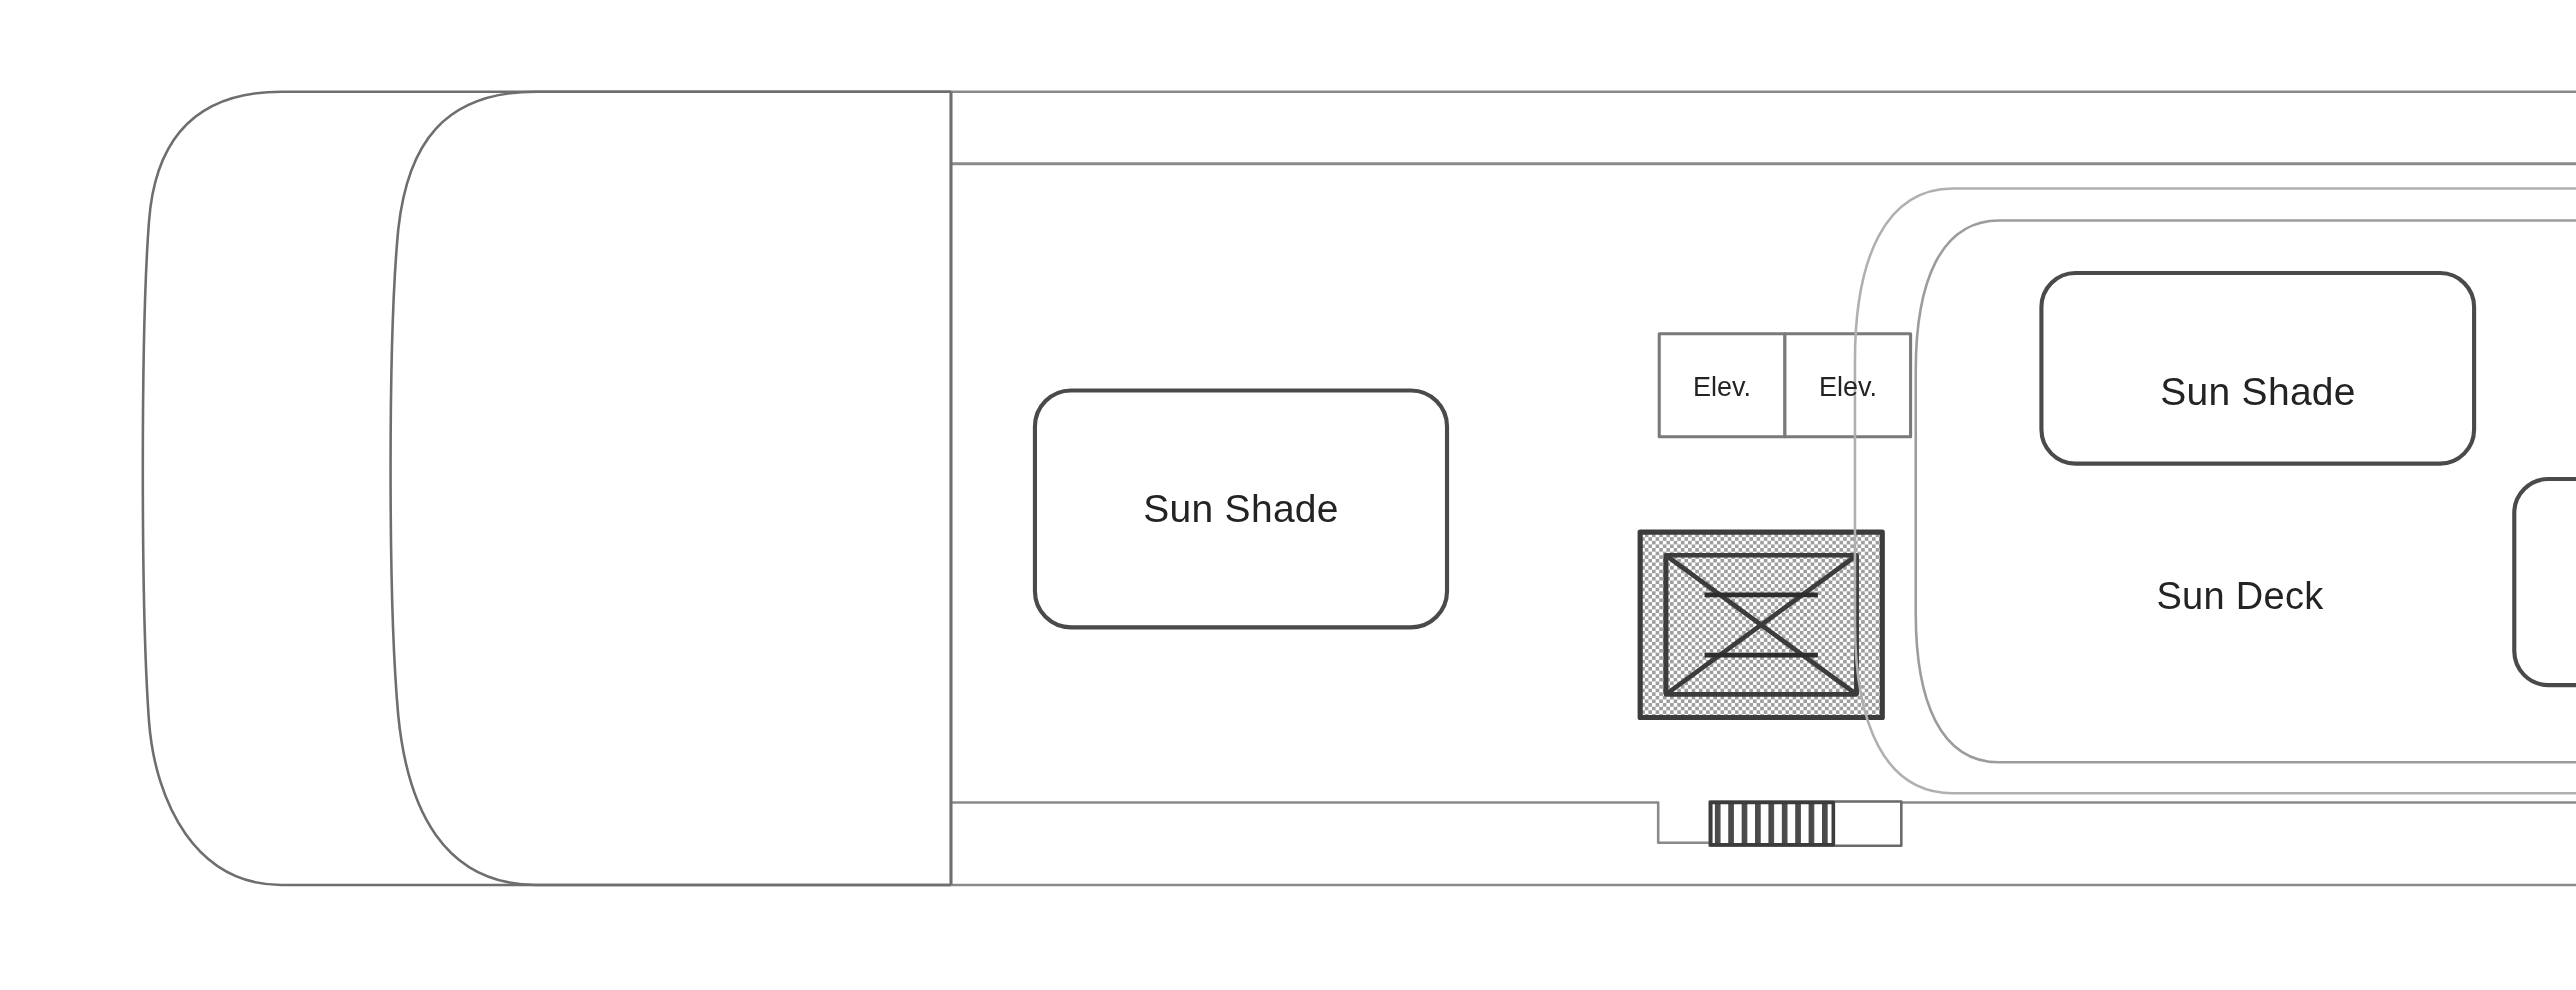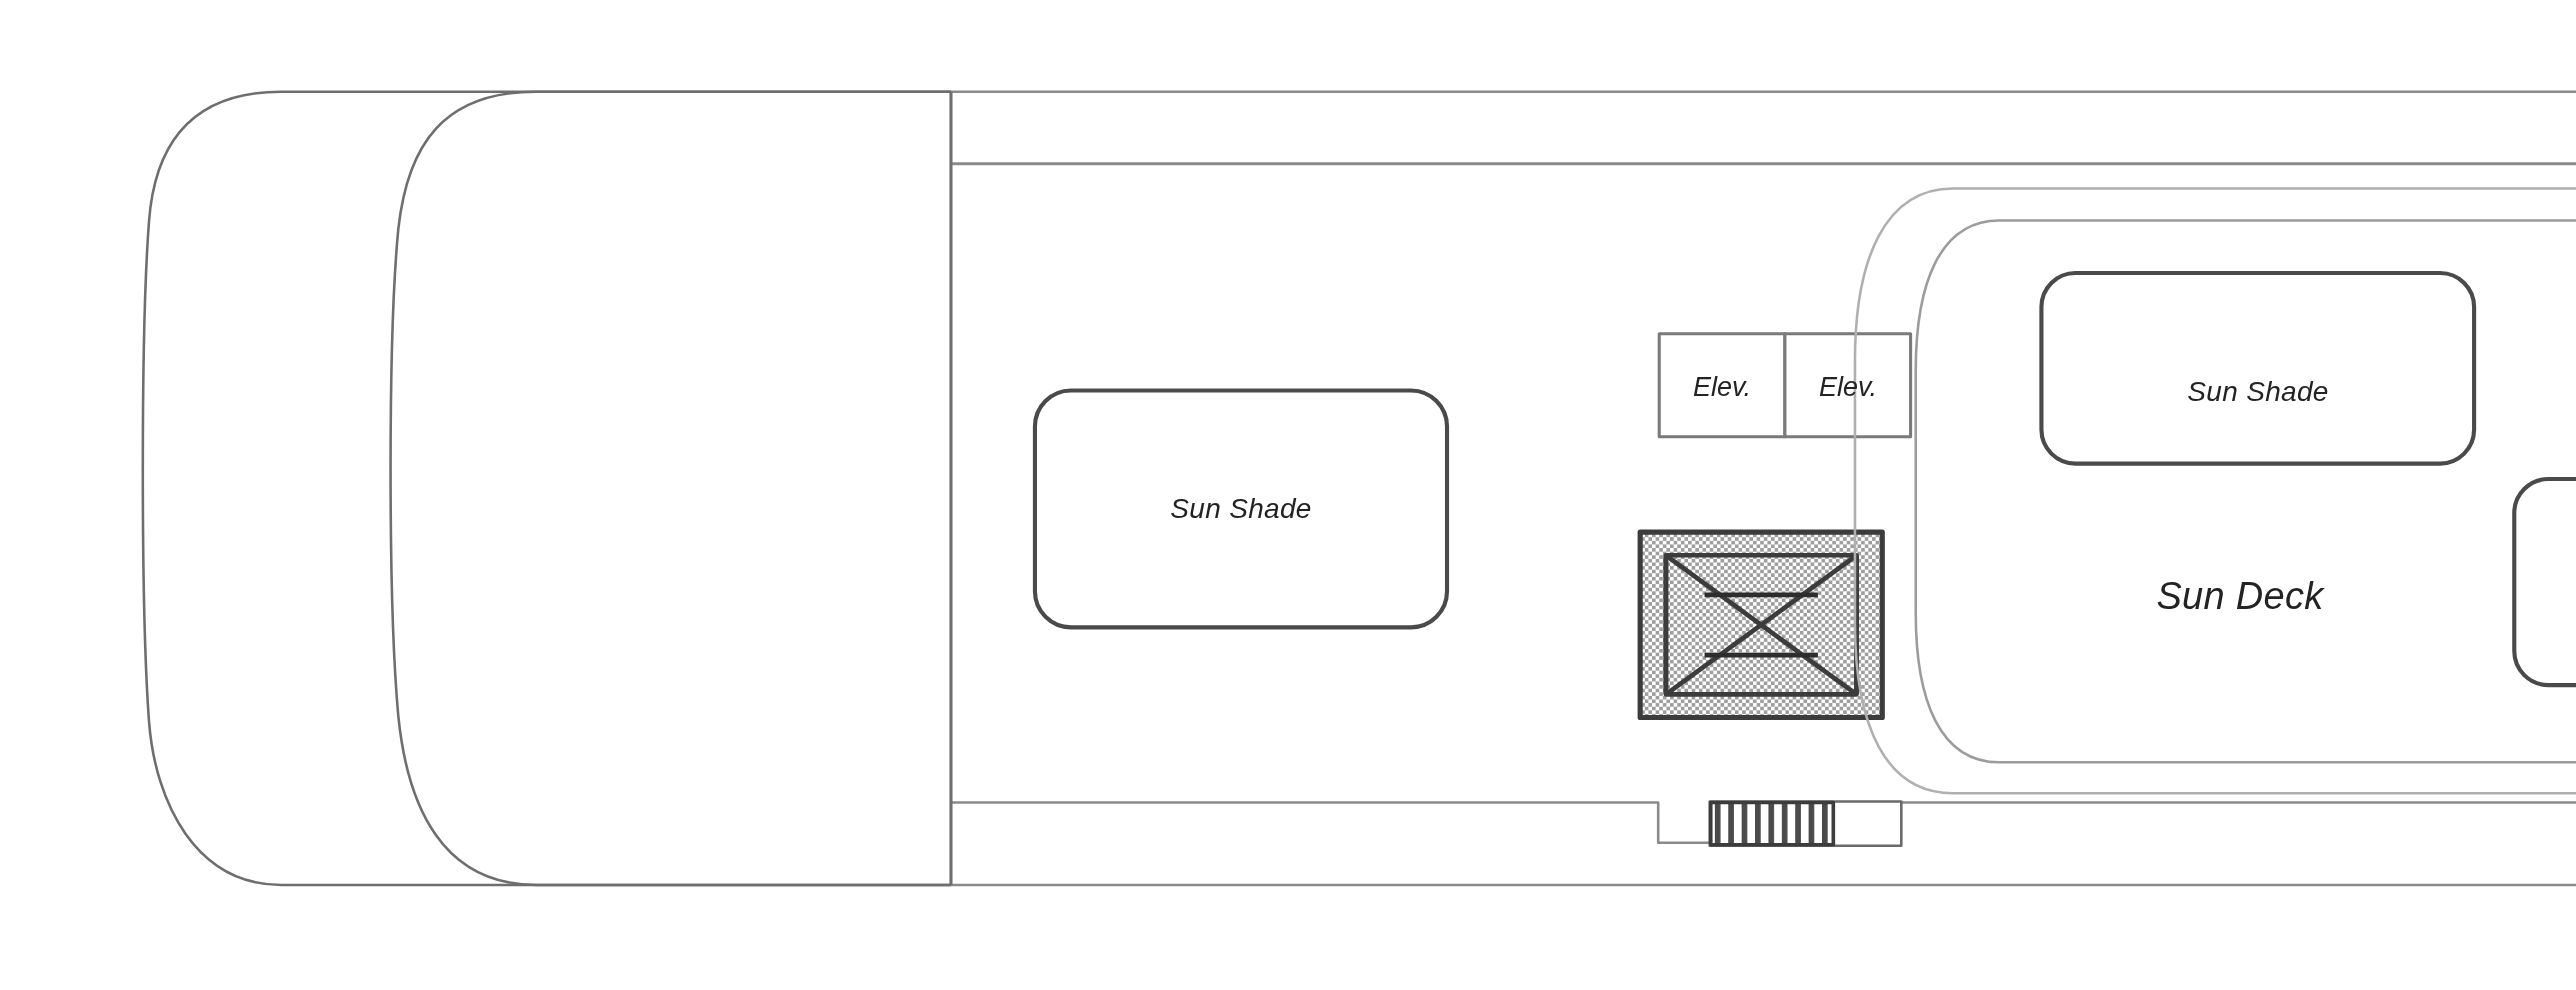--- a/index.html
+++ b/index.html
@@ -1,23 +1,23 @@
 <!DOCTYPE html>
 <html style="font-size:8.2px"><head>
 <meta charset="utf-8">
 <style>
   html,body{margin:0;padding:0;background:#ffffff;}
   body{font-family:"Liberation Sans","DejaVu Sans",sans-serif;}
   #stage{position:relative;width:4122px;height:990px;background:#fff;overflow:hidden;}
   svg#plan{position:absolute;left:0;top:0;width:4122px;height:990px;display:block;}
   .lbl{position:absolute;color:#232323;white-space:nowrap;font-family:"Liberation Sans","DejaVu Sans",sans-serif;}
-  .lbl-shade{font-size:28px;letter-spacing:0.3px;}
+  .lbl-shade{font-size:39px;letter-spacing:0.3px;}
   .lbl-deck{font-size:38px;letter-spacing:0.3px;}
   .lbl-elev{font-size:27px;letter-spacing:0px;}
-  .ctr{transform:translate(-50%,-50%);font-style:italic;}
+  .ctr{transform:translate(-50%,-50%);}
 </style>
 </head>
 <body>
 
 <div id="stage">
 
   <svg id="plan" viewBox="0 0 8000 1922" xmlns="http://www.w3.org/2000/svg">
     <defs>
 
       <pattern id="latticeDots" width="14" height="14" patternUnits="userSpaceOnUse">

